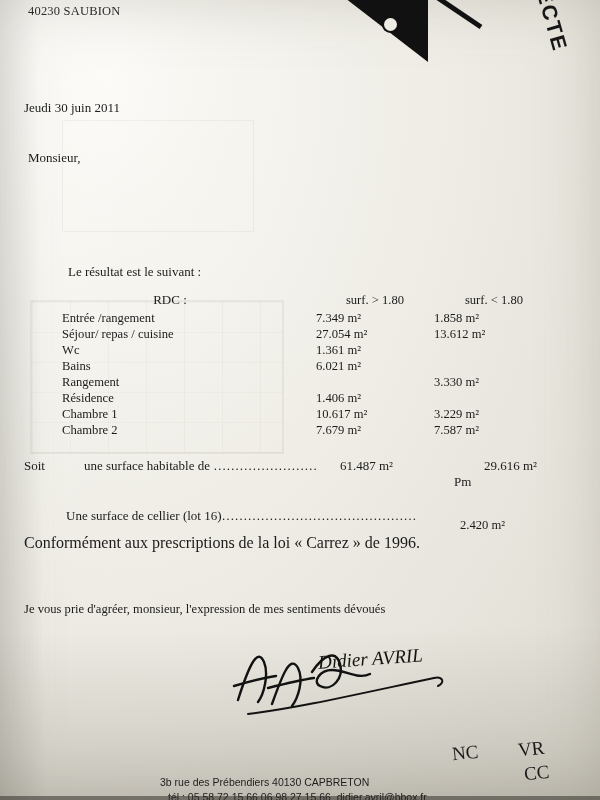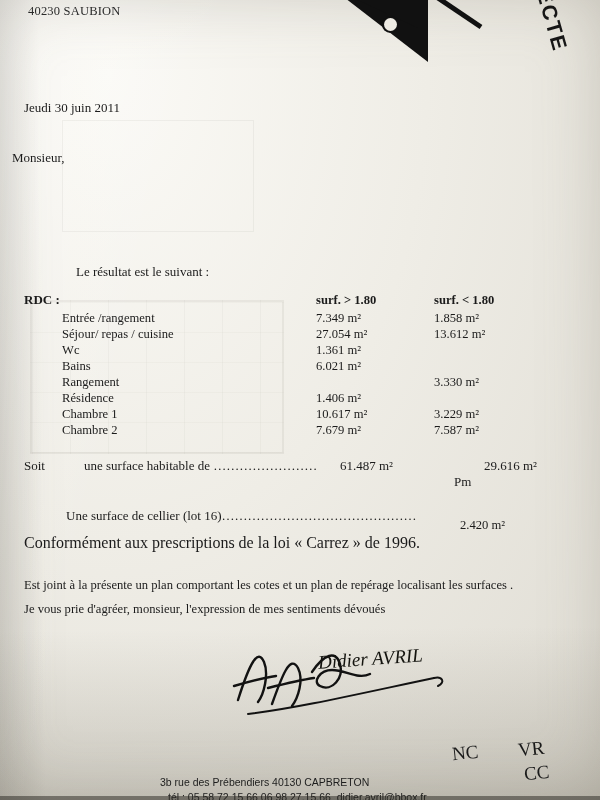--- a/index.html
+++ b/index.html
@@ -136,50 +136,50 @@
 
   .date {
     position: absolute;
     left: 24px;
     top: 100px;
     font-size: 13px;
     text-align: right;
   }
   .salutation {
     position: absolute;
-    left: 12px;
+    left: 28px;
     top: 150px;
     font-size: 13px;
   }
   .para1 {
     position: absolute;
     left: 24px;
     top: 216px;
     width: 540px;
     font-size: 13px;
     line-height: 1.45;
   }
   .result-line {
     position: absolute;
-    left: 76px;
+    left: 68px;
     top: 264px;
     font-size: 13px;
   }
 
   table.surfaces {
     position: absolute;
     left: 24px;
     top: 292px;
     width: 530px;
     border-collapse: collapse;
     font-size: 12.6px;
   }
   table.surfaces th {
-    text-align: left;
-    font-weight: 700;
+    text-align: center;
+    font-weight: 400;
     padding: 0 0 2px 0;
   }
   table.surfaces td {
     padding: 0.5px 0;
     vertical-align: top;
   }
   .col-room { width: 292px; }
   .col-a { width: 118px; }
   .col-b { width: 120px; }
   .indent { padding-left: 38px !important; }
@@ -354,21 +354,20 @@
       <span class="soit-text">une surface habitable de ……………………</span>
       <span class="soit-val">61.487 m²</span>
       <span class="soit-pm">Pm</span>
       <span class="soit-pmval">29.616 m²</span>
     </div>
 
     <div class="cellier">Une surface de cellier (lot 16)………………………………………</div>
     <div class="cellier-val">2.420 m²</div>
 
     <div class="para2">Conformément aux prescriptions de la loi « Carrez » de 1996.</div>
-    <div class="para3">Est joint à la présente un plan comportant les cotes et un plan de repérage localisant les surfaces .</div>
     <div class="para4">Je vous prie d'agréer, monsieur, l'expression de mes sentiments dévoués</div>
 
     <svg class="sig-svg" viewBox="0 0 250 100">
       <g fill="none" stroke="#121212" stroke-width="2.4" stroke-linecap="round">
         <path d="M10 72 C22 34, 30 20, 36 34 C41 46, 36 66, 30 74"></path>
         <path d="M6 58 C20 54, 34 50, 48 48"></path>
         <path d="M44 76 C54 48, 62 26, 70 40 C76 52, 70 70, 64 78"></path>
         <path d="M40 60 C56 56, 72 52, 86 50"></path>
         <path d="M84 44 C96 26, 108 22, 112 36 C116 50, 104 64, 92 58 C84 54, 92 42, 104 42 C118 42, 130 52, 142 46"></path>
         <path d="M20 86 C70 80, 130 66, 206 50" stroke-width="2"></path>

